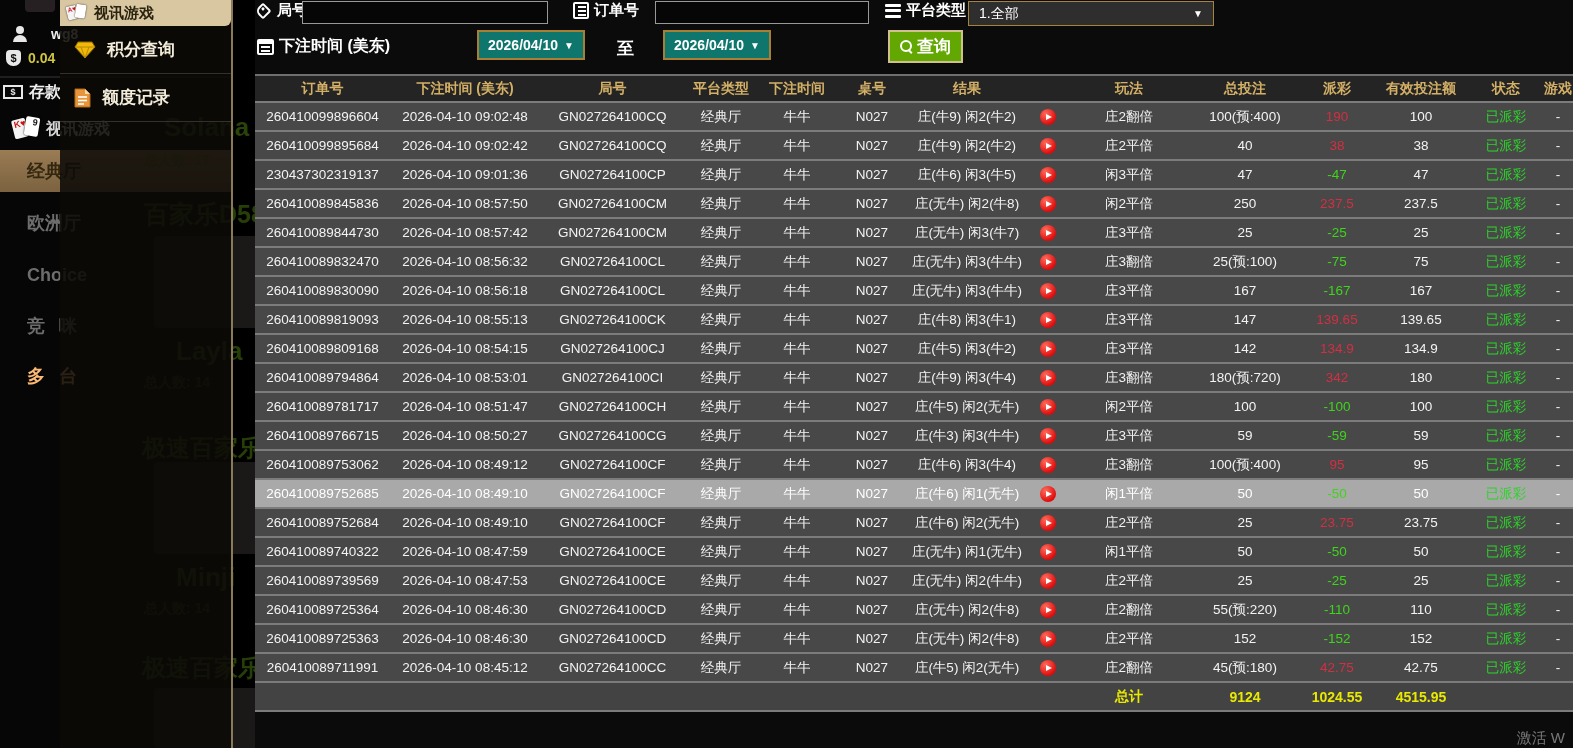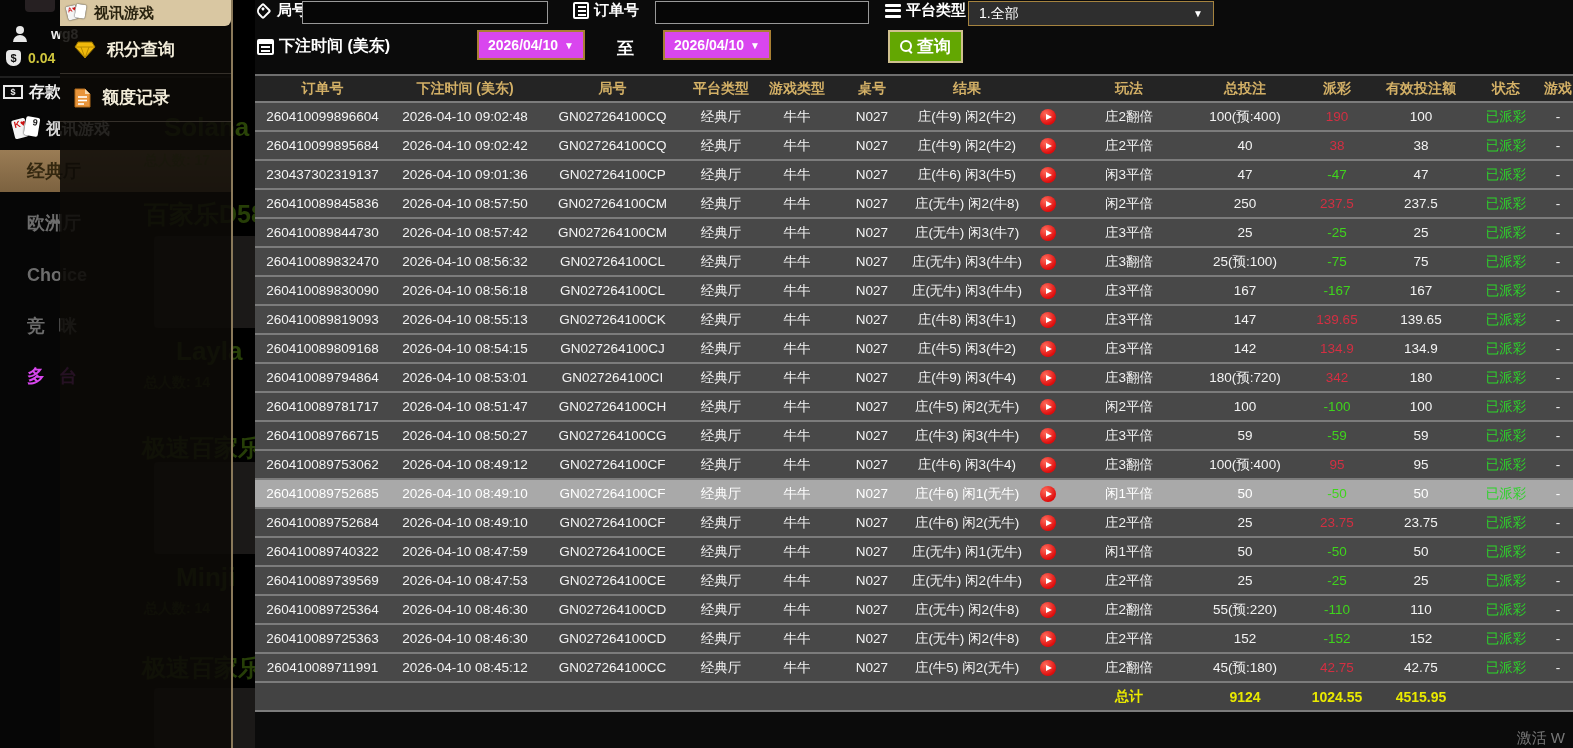--- a/index.html
+++ b/index.html
@@ -12,21 +12,21 @@
   .menu-row { position:absolute; left:0; width:233px; display:flex; align-items:center; white-space:nowrap; overflow:hidden; }
   .row-user     { top:20px;  height:28px; color:#ececec; font-weight:bold; font-size:14px; gap:23px; padding-left:12px; }
   .row-balance  { top:46px;  height:24px; color:#cfc63e; font-weight:bold; font-size:14px; gap:7px; padding-left:6px; }
   .row-deposit  { top:76px;  height:30px; color:#f0f0f0; font-weight:bold; font-size:16px; gap:6px; padding-left:3px; border-top:2px solid #1f1f1f; }
   .row-video    { top:108px; height:42px; color:#d8d8d8; font-weight:bold; font-size:16px; gap:4px; padding-left:12px; }
   .row-classic  { top:150px; height:42px; font-weight:bold; font-size:18px; padding-left:27px;
                   background:linear-gradient(#9a7c55,#7c6240); color:#33270f; }
   .row-europe   { top:200px; height:46px; color:#6d6d6d; font-weight:bold; font-size:18px; padding-left:27px; }
   .row-choice   { top:252px; height:46px; color:#6d6d6d; font-weight:bold; font-size:18px; padding-left:27px; }
   .row-jing     { top:304px; height:44px; color:#6d6d6d; font-weight:bold; font-size:18px; padding-left:27px; letter-spacing:14px; }
-  .row-duo      { top:354px; height:44px; color:#d946ef; font-weight:bold; font-size:18px; padding-left:27px; letter-spacing:14px; }
+  .row-duo      { top:354px; height:44px; color:#fdba74; font-weight:bold; font-size:18px; padding-left:27px; letter-spacing:14px; }
   .logo-frag { position:absolute; left:25px; top:0; width:30px; height:12px; background:#262022; border-radius:0 0 4px 4px; }
 
   
   .lobby-bg { position:absolute; left:60px; top:0; width:196px; height:748px; overflow:hidden; }
   .lobby-bg span { position:absolute; color:#4d7c0f; font-weight:bold; white-space:nowrap; }
   .portrait { position:absolute; background:#1b1918; border-radius:4px; }
 
   
   .flyout { position:absolute; left:60px; top:0; width:173px; height:748px;
             background:rgba(12,10,7,0.88); border-right:2px solid #8a795a; }
@@ -34,21 +34,21 @@
                    display:flex; align-items:center; gap:6px; padding-left:8px; border-radius:0 0 6px 0; }
   .flyout-item { height:48px; display:flex; align-items:center; gap:11px; padding-left:14px;
                  color:#f2ecd9; font-size:17px; font-weight:bold; border-bottom:1px solid #35302a; cursor:pointer; }
 
   
   .panel { position:absolute; left:255px; top:0; right:0; bottom:0; background:#0b0b0b; }
   .lbl { position:absolute; color:#fff; font-weight:bold; font-size:15px; display:flex; align-items:center; gap:5px; white-space:nowrap; }
   .query-input { position:absolute; height:23px; background:#060606; border:1px solid #989898; color:#ddd; font-size:13px; padding:0 6px; }
   .select-box { position:absolute; background:#2e2e2e; border:1px solid #a5833f; color:#fff; font-size:14px;
                 display:flex; align-items:center; justify-content:space-between; padding:0 10px; cursor:pointer; }
-  .date-select { position:absolute; width:108px; height:30px; background:#d946ef; border:2px solid #a87f33; color:#fff;
+  .date-select { position:absolute; width:108px; height:30px; background:#0f766e; border:2px solid #a87f33; color:#fff;
                  font-weight:bold; font-size:14px; display:flex; align-items:center; justify-content:center; gap:6px; cursor:pointer; }
   .arrow { font-size:10px; color:#fff; }
   .search-btn { position:absolute; left:633px; top:30px; width:75px; height:33px; background:#63a702;
                 border:2px solid #cfc08e; color:#fff; font-weight:bold; font-size:17px;
                 display:flex; align-items:center; justify-content:center; gap:4px; cursor:pointer; }
 
   
   .tbl { position:absolute; left:0; top:74px; right:0; }
   .thead { display:flex; height:29px; background:#242424; border-top:2px solid #6f6f6f; border-bottom:2px solid #7c7c7c; align-items:center; }
   .thead .cell { color:#d3b066; font-weight:bold; font-size:14px; }
@@ -226,21 +226,21 @@
       <span class="i-mag"></span>
       <span>查询</span>
     </div>
 
     <div class="tbl">
       <div class="thead" id="thead">
           <div class="cell c-order">订单号</div>
           <div class="cell c-time">下注时间 (美东)</div>
           <div class="cell c-round">局号</div>
           <div class="cell c-plat">平台类型</div>
-          <div class="cell c-gtype">游戏类型</div>
+          <div class="cell c-gtype">下注时间</div>
           <div class="cell c-tno">桌号</div>
           <div class="cell c-result">结果</div>
           <div class="cell c-play"></div>
           <div class="cell c-ptype">玩法</div>
           <div class="cell c-bet">总投注</div>
           <div class="cell c-payout">派彩</div>
           <div class="cell c-valid">有效投注额</div>
           <div class="cell c-status">状态</div>
           <div class="cell c-game">游戏</div>
         </div>

